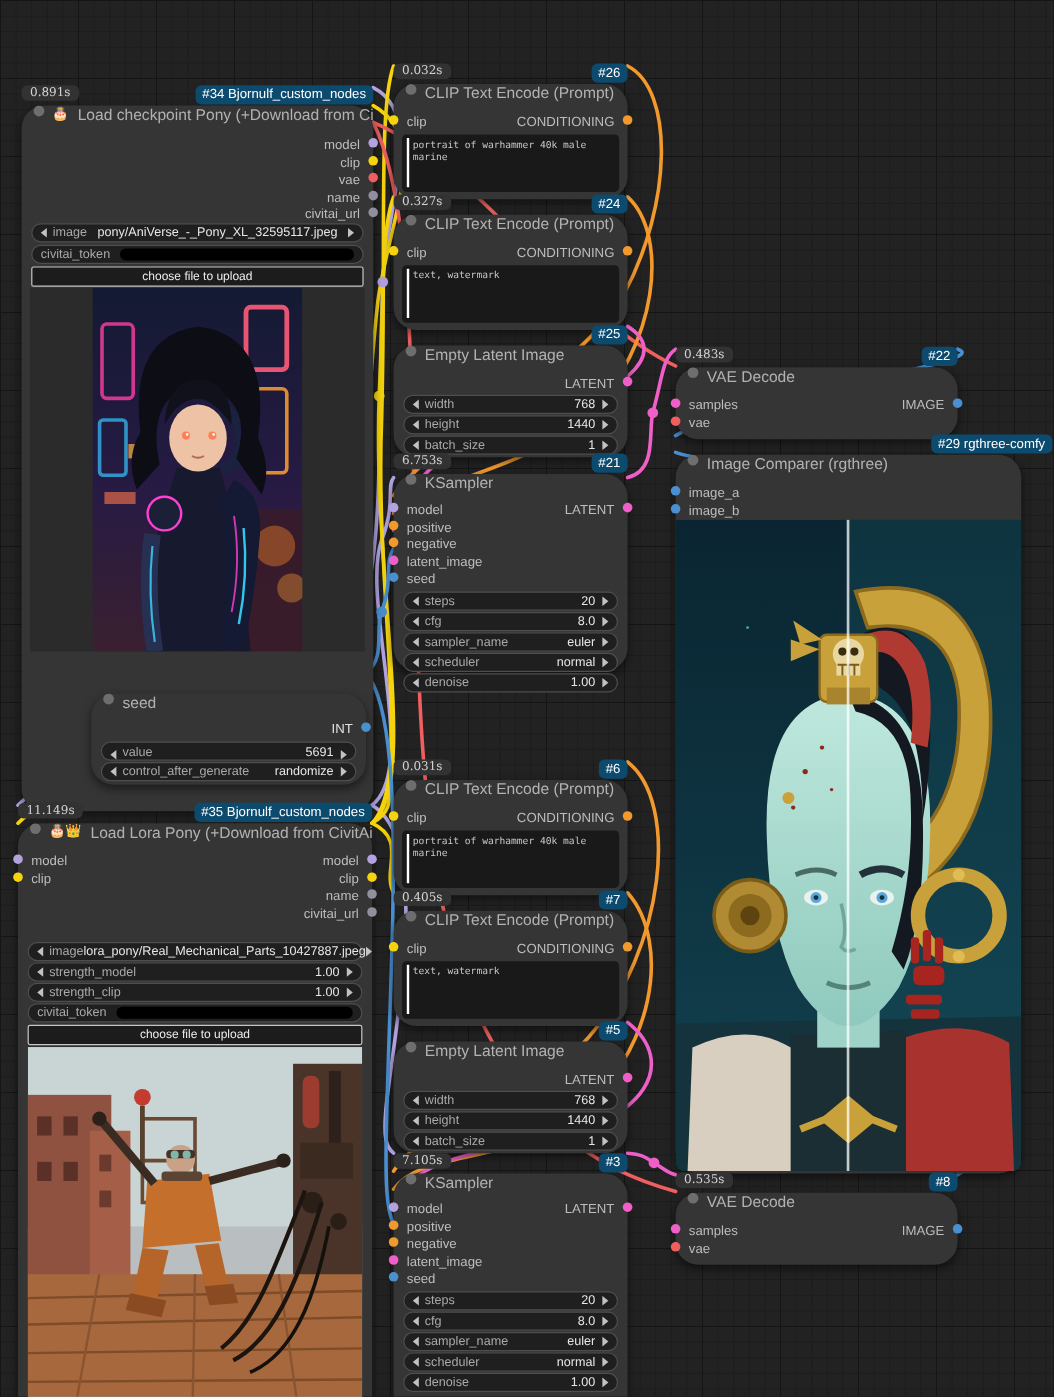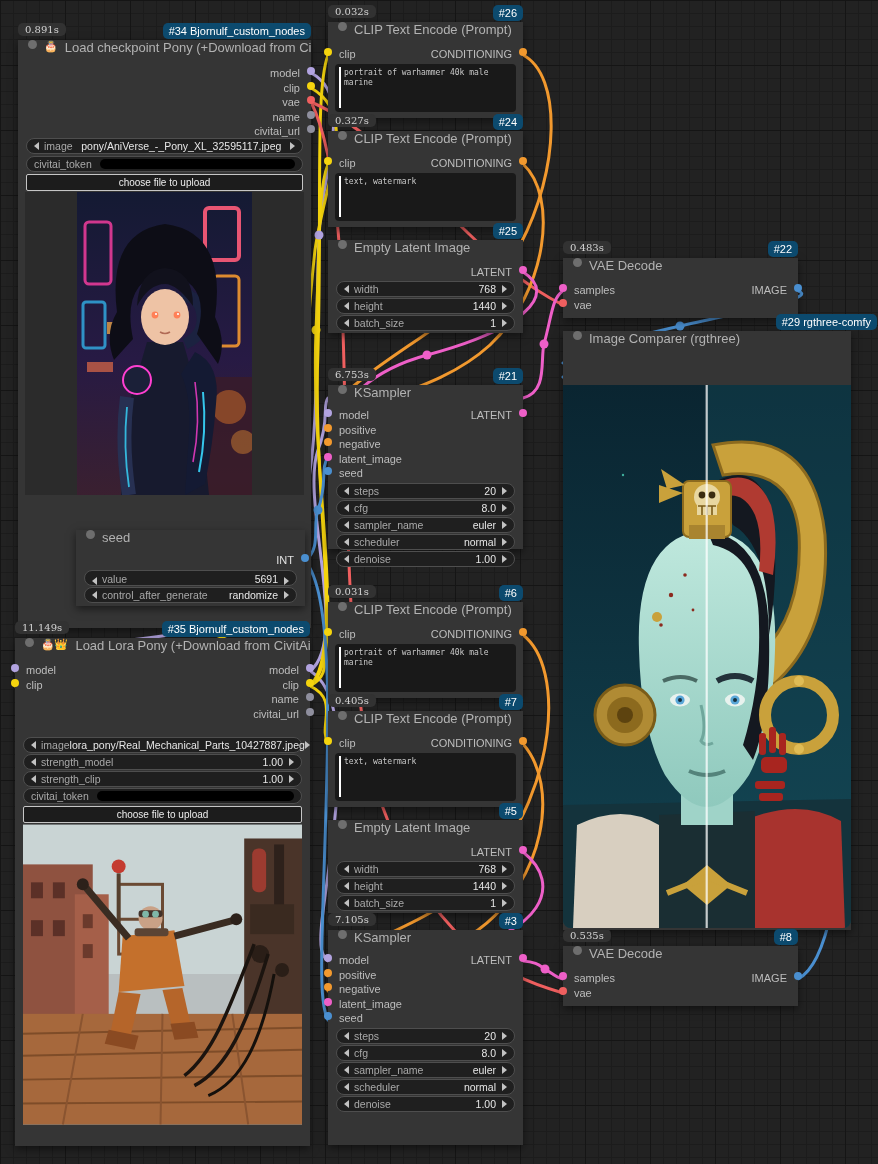--- a/index.html
+++ b/index.html
@@ -7,22 +7,22 @@
     background-color:#222222;
     background-image:
       linear-gradient(to right,#151515 1px,transparent 1px),
       linear-gradient(to bottom,#151515 1px,transparent 1px),
       linear-gradient(to right,#1c1c1c 1px,transparent 1px),
       linear-gradient(to bottom,#1c1c1c 1px,transparent 1px);
     background-size:65px 65px,65px 65px,13px 13px,13px 13px;
     font-family:"Liberation Sans",sans-serif;}
   #wires{position:absolute;left:0;top:0;z-index:1;}
   #wires path{fill:none;stroke-width:3;stroke-linecap:round;}
-  .node{position:absolute;background:#353535;border-radius:0;z-index:2;
-    box-shadow:0 3px 8px rgba(0,0,0,.5);}
+  .node{position:absolute;background:#353535;border-radius:19px;z-index:2;
+    box-shadow:0 3px 8px rgba(0,0,0,.5);margin-top:48px;}
   .ntitle{height:22px;display:flex;align-items:flex-start;gap:7px;padding:0 10px;
     color:#b2b2b2;font-size:13px;white-space:nowrap;overflow:hidden;}
   .tdot{width:9px;height:9px;border-radius:50%;background:#6e6e6e;flex:none;}
   .ticon{font-size:11px;flex:none;}
   .tbadge{position:absolute;top:-17px;left:0;background:#323232;border-radius:5px;
     padding:1px 7px;font-family:"DejaVu Serif",serif;font-size:10px;color:#d3d3d3;z-index:3;}
   .ibadge{position:absolute;top:-17px;right:0;background:#0c4a6e;border-radius:5px;
     padding:2px 6px;font-size:11px;color:#ffffff;z-index:3;white-space:nowrap;}
   .slots{position:absolute;left:0;right:0;}
   .srow{position:relative;height:14.5px;display:flex;align-items:flex-start;
@@ -379,21 +379,21 @@
     <span class="arrR"></span>
   </div>
   <div class="w" style="top:75px;">
     <span class="arrL"></span>
     <span class="lab">batch_size</span>
     <span class="val">1</span>
     <span class="arrR"></span>
   </div>
 </div>
 
-<div class="node" style="left:328px;top:385px;width:195px;height:164px;">
+<div class="node" style="left:328px;top:347px;width:195px;height:164px;">
   <span class="tbadge">6.753s</span>
   <span class="ibadge">#21</span>
   <div class="ntitle">
     <span class="tdot"></span>
     <span>KSampler</span>
   </div>
   <div class="slots" style="top:24px;">
     <div class="srow in">
           <span class="dot c-model"></span>
           <span>model</span>
@@ -625,20 +625,30 @@
           <span class="dot c-img"></span>
         </div>
   </div>
 </div>
 
 <div class="node" style="left:563px;top:331px;width:288px;height:599px;">
   <span class="ibadge" style="right:-26px;">#29 rgthree-comfy</span>
   <div class="ntitle">
     <span class="tdot"></span>
     <span>Image Comparer (rgthree)</span>
+  </div>
+  <div class="slots" style="top:26px;">
+    <div class="srow in">
+          <span class="dot c-img"></span>
+          <span>image_a</span>
+        </div>
+    <div class="srow in">
+          <span class="dot c-img"></span>
+          <span>image_b</span>
+        </div>
   </div>
   <div class="cmpimg" style="top:54px;height:543px;">
     <svg width="288" height="543" viewBox="0 0 288 543">
       <defs>
         <linearGradient id="wbg" x1="0" y1="0" x2="0" y2="1">
           <stop offset="0" stop-color="#0a2531"></stop>
               <stop offset="1" stop-color="#124250"></stop>
         </linearGradient>
         <linearGradient id="skin" x1="0" y1="0" x2="0" y2="1">
           <stop offset="0" stop-color="#bfe8dd"></stop>

